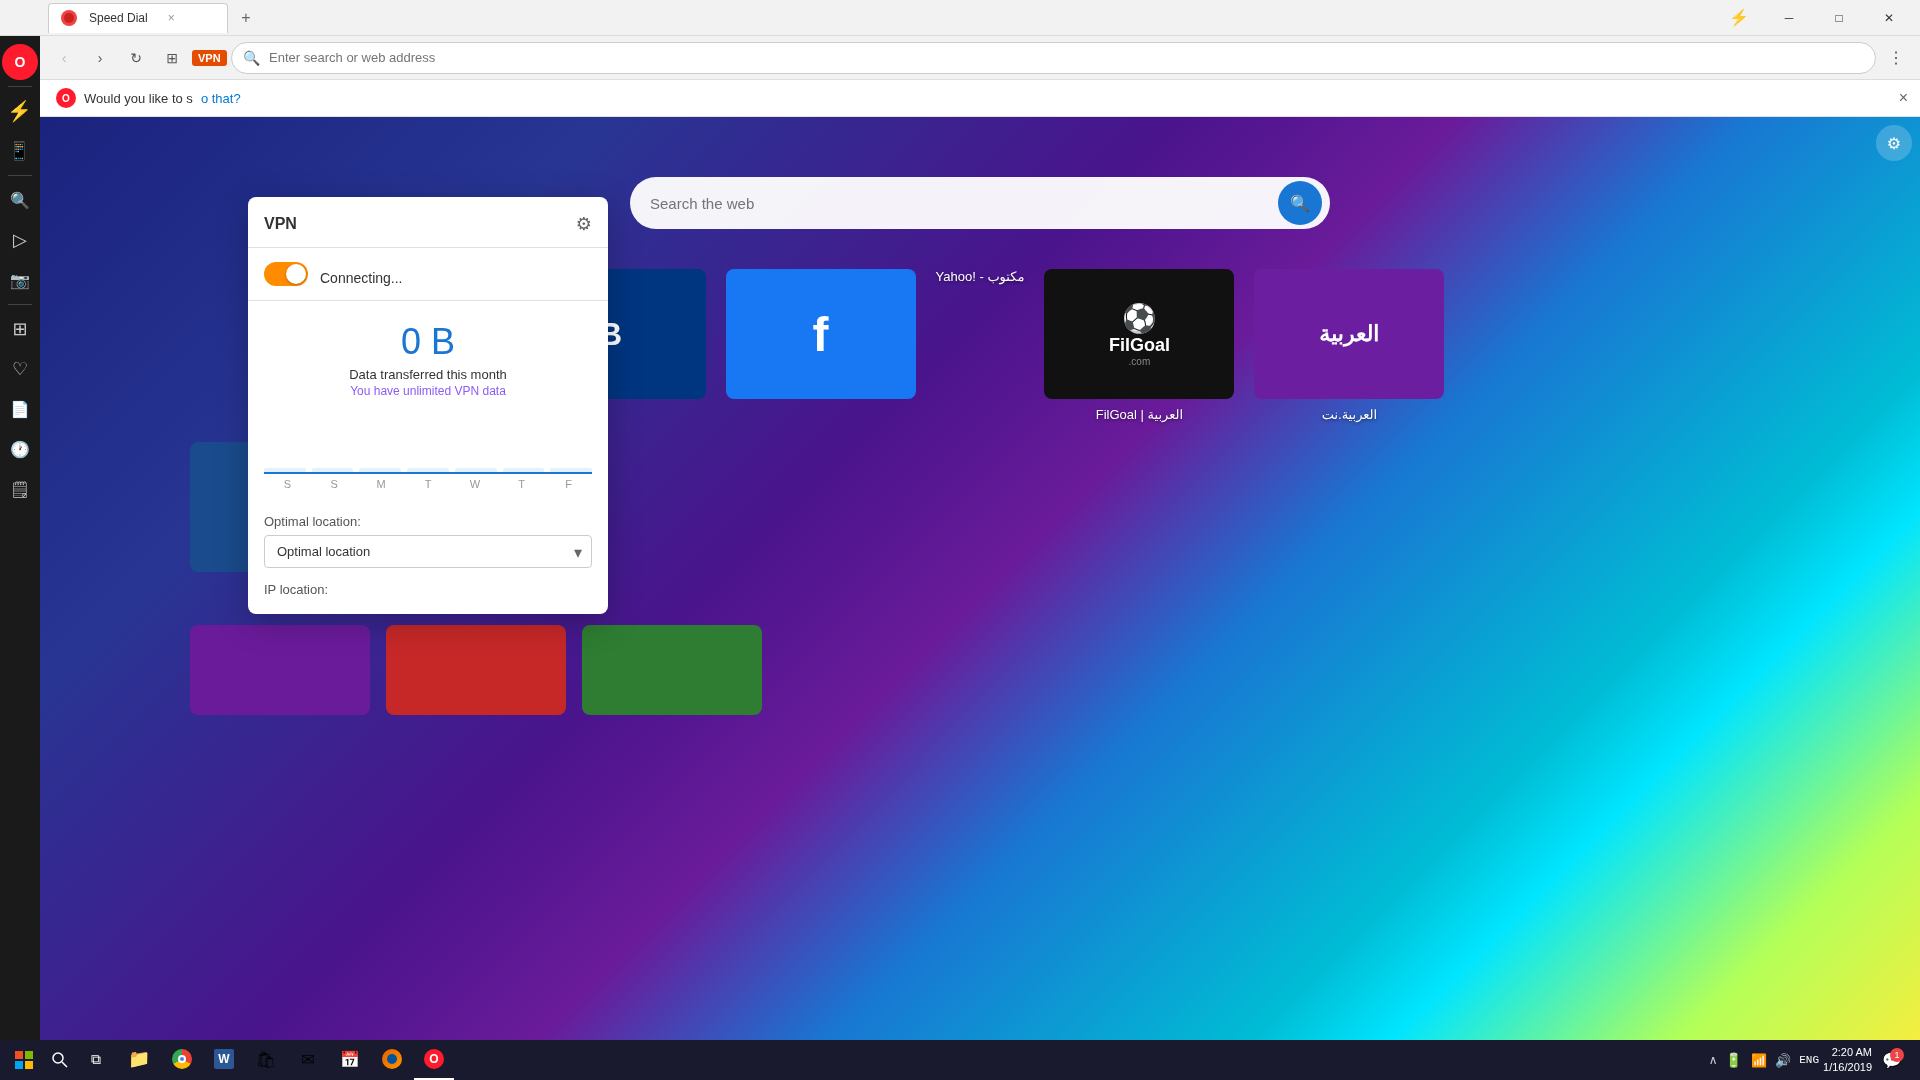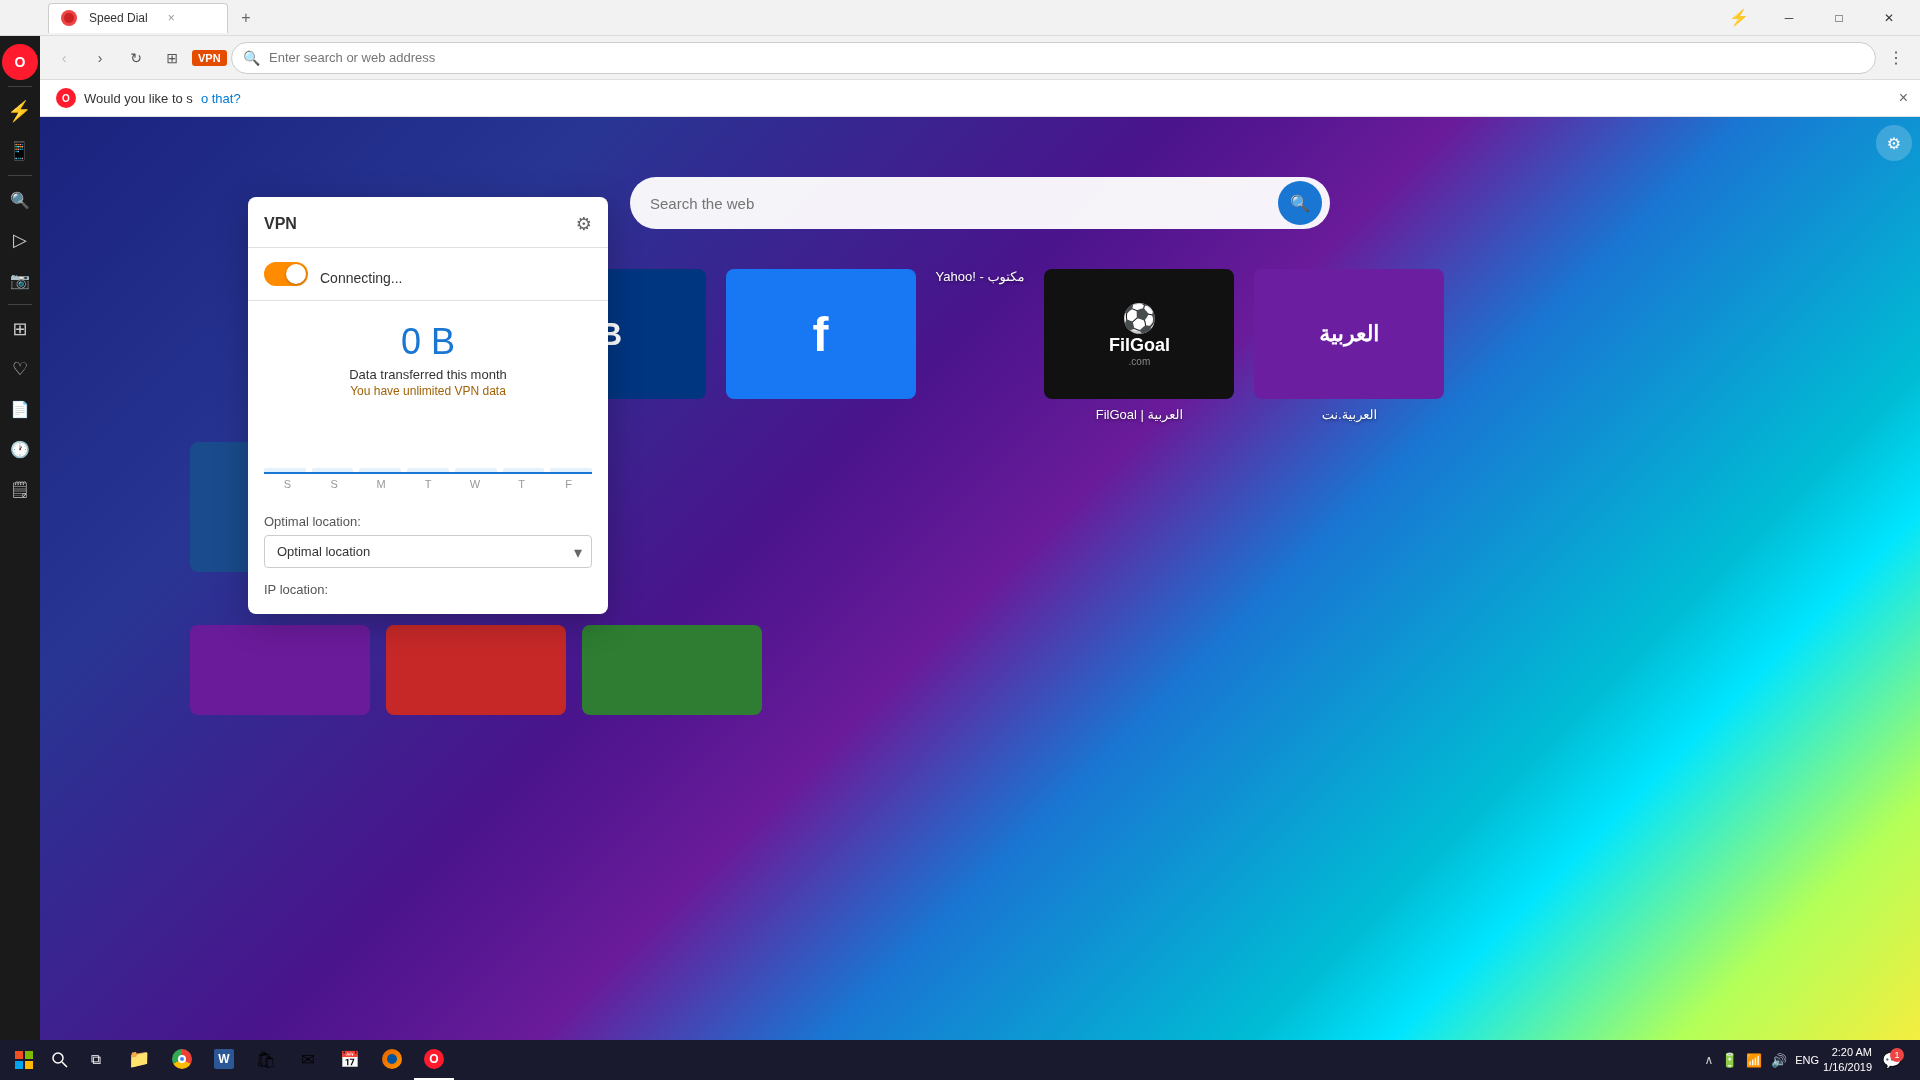--- a/index.html
+++ b/index.html
@@ -69,21 +69,21 @@
     .vpn-settings-icon { cursor: pointer; color: #666; font-size: 18px; }
 
     .vpn-toggle-row { display: flex; align-items: flex-end; gap: 12px; padding: 14px 16px; border-bottom: 1px solid #e0e0e0; }
     .toggle-switch { width: 44px; height: 24px; background: #ff8c00; border-radius: 12px; position: relative; cursor: pointer; }
     .toggle-knob { width: 20px; height: 20px; background: #fff; border-radius: 50%; position: absolute; top: 2px; right: 2px; box-shadow: 0 1px 3px rgba(0,0,0,0.3); }
     .connecting-text { font-size: 14px; color: #333; }
 
     .vpn-data-section { padding: 20px 16px 8px; text-align: center; }
     .data-amount { font-size: 36px; font-weight: 300; color: #1976d2; }
     .data-label { font-size: 13px; color: #333; font-weight: 500; margin-top: 4px; }
-    .data-sublabel { font-size: 12px; color: #a16207; margin-top: 2px; }
+    .data-sublabel { font-size: 12px; color: #8b5cf6; margin-top: 2px; }
 
     
     .vpn-chart { padding: 8px 16px; position: relative; }
     .chart-bar-container { height: 60px; display: flex; align-items: flex-end; gap: 6px; border-bottom: 2px solid #1976d2; padding-bottom: 0; }
     .chart-bar { flex: 1; background: #e3f2fd; border-radius: 2px 2px 0 0; min-height: 2px; }
     .chart-days { display: flex; justify-content: space-between; padding: 4px 0; }
     .chart-day { font-size: 11px; color: #999; flex: 1; text-align: center; }
 
     
     .vpn-location { padding: 12px 16px 4px; }
@@ -354,21 +354,21 @@
         <div style="width:20px;height:20px;border-radius:50%;background:#ff1b2d;display:flex;align-items:center;justify-content:center;color:#fff;font-weight:bold;font-size:12px;">O</div>
       </div>
     </div>
 
     <div class="taskbar-system">
       <div class="taskbar-icons">
         <span class="taskbar-icon" style="font-size:12px;">∧</span>
         <span class="taskbar-icon" style="font-size:14px;">🔋</span>
         <span class="taskbar-icon" style="font-size:13px;">📶</span>
         <span class="taskbar-icon" style="font-size:13px;">🔊</span>
-        <span class="taskbar-icon" style="font-size:11px;color:#fff;">ENG</span>
+        <span class="taskbar-icon" style="font-size:11px;color:#fff;font-family:Liberation Mono, monospace;">ENG</span>
       </div>
       <div class="taskbar-time">
         <div>2:20 AM</div>
         <div>1/16/2019</div>
       </div>
       <div class="notification-icon">
         <span style="font-size:16px;">💬</span>
         <span class="notif-badge">1</span>
       </div>
     </div>

